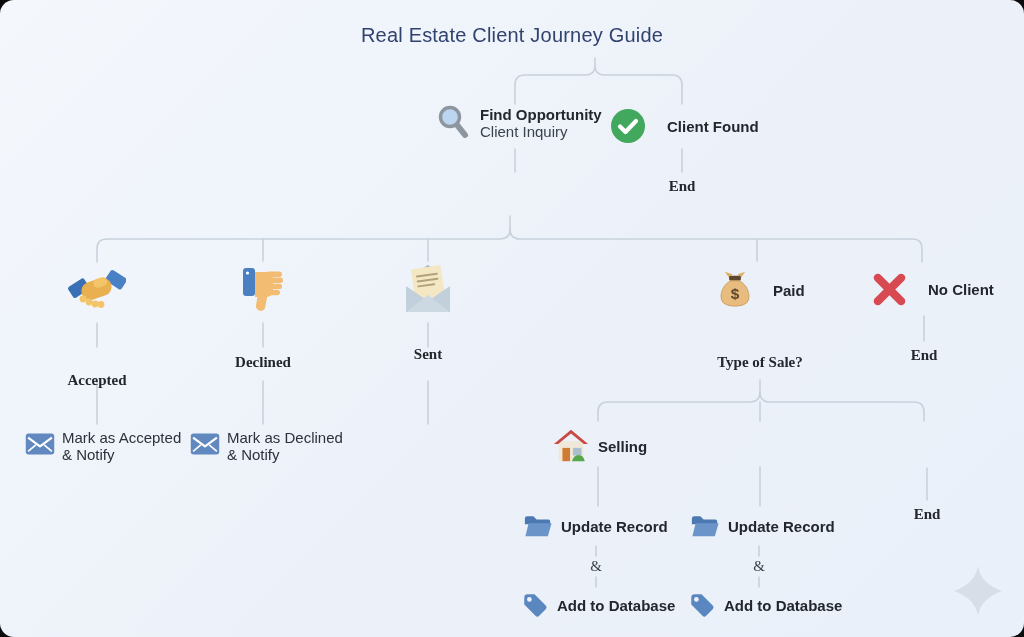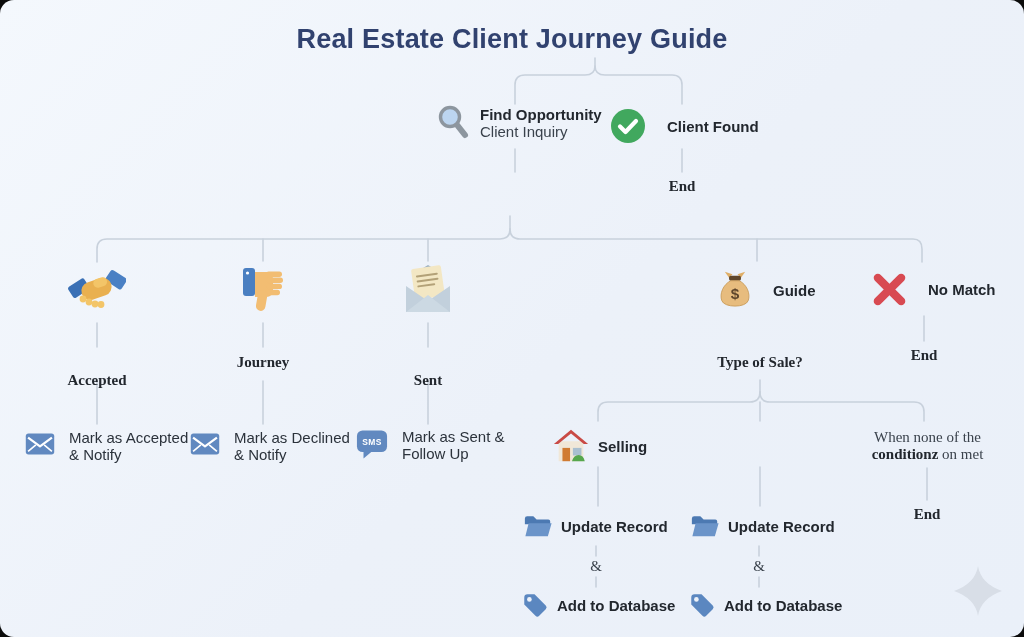--- a/index.html
+++ b/index.html
@@ -1,28 +1,28 @@
 <!DOCTYPE html>
 <html><head>
 <meta charset="utf-8">
 <style>
   html,body{margin:0;padding:0;}
   body{width:1024px;height:637px;background:#0b0b0b;font-family:"Liberation Sans",sans-serif;position:relative;overflow:hidden;}
   .stage{position:absolute;inset:0;border-radius:14px;background:linear-gradient(135deg,#f4f8fd 0%,#ecf1f9 55%,#eaf0f9 100%);}
-  .title{position:absolute;left:0;right:0;top:24px;text-align:center;font-size:27px;font-weight:700;color:#31426f;letter-spacing:.2px;}
+  .title{position:absolute;left:0;right:0;top:24px;text-align:center;font-size:20px;font-weight:400;color:#31426f;letter-spacing:.2px;}
   svg.wires{position:absolute;left:0;top:0;}
   .node{position:absolute;}
   .hrow{display:flex;align-items:center;}
   .g8{gap:8px;} .g10{gap:10px;} .g12{gap:21px;}
   .vcol{display:flex;flex-direction:column;justify-content:center;}
   .b{font-weight:700;font-size:15px;color:#22272e;line-height:17px;}
   .r{font-weight:400;font-size:15px;color:#3a424c;line-height:17px;}
   .center{text-align:center;font-family:Liberation Serif, serif;}
   .leaf{display:flex;align-items:flex-start;gap:7px;}
-  .leaf .txt{font-size:15px;color:#2b323b;line-height:17px;margin-left:7px;}
+  .leaf .txt{font-size:15px;color:#2b323b;line-height:17px;}
   .ic{flex:none;display:block;}
 </style>
 </head>
 <body>
 
 <div class="stage">
 
   <svg class="wires" width="1024" height="637" viewBox="0 0 1024 637" fill="none" stroke="#c8d1dc" stroke-width="1.6" stroke-linecap="round">
     <path d="M595,58 L595,66 Q595,75 585,75 L525,75 Q515,75 515,85 L515,104"></path>
     <path d="M595,66 Q595,75 605,75 L672,75 Q682,75 682,85 L682,104"></path>
@@ -125,36 +125,36 @@
   </div>
 
   <div class="node hrow g12" style="left:718px;top:267px">
     <svg class="ic" width="34" height="47" viewBox="0 0 40 48">
       <path d="M13 9 L8 2 L17 5 Z" fill="#dfae66"></path>
       <path d="M27 9 L32 2 L23 5 Z" fill="#dfae66"></path>
       <rect x="13" y="6.5" width="14" height="6" rx="2" fill="#5f462c"></rect>
       <path d="M15 12.5 C6 17 1.5 28 4.5 36 C7.5 44.5 32.5 44.5 35.5 36 C38.5 28 34 17 25 12.5 Z" fill="#e7bc7e" stroke="#c79a56" stroke-width="1"></path>
       <text x="20" y="34.5" font-size="18" font-weight="700" fill="#5f462c" text-anchor="middle">$</text>
     </svg>
-    <span class="b">Guide</span>
+    <span class="b">Paid</span>
   </div>
 
   <div class="node hrow g12" style="left:872px;top:272px">
     <svg class="ic" width="35" height="35" viewBox="0 0 36 36">
       <g stroke="#d84a52" stroke-width="8.5" stroke-linecap="round">
         <line x1="6" y1="6" x2="30" y2="30"></line>
         <line x1="30" y1="6" x2="6" y2="30"></line>
       </g>
     </svg>
-    <span class="b">No Match</span>
+    <span class="b">No Client</span>
   </div>
 
   <div class="node b center" style="left:37px;top:372px;width:120px">Accepted</div>
-  <div class="node b center" style="left:203px;top:354px;width:120px">Journey</div>
-  <div class="node b center" style="left:368px;top:372px;width:120px">Sent</div>
+  <div class="node b center" style="left:203px;top:354px;width:120px">Declined</div>
+  <div class="node b center" style="left:368px;top:346px;width:120px">Sent</div>
   <div class="node b center" style="left:690px;top:354px;width:140px">Type of Sale?</div>
   <div class="node b center" style="left:894px;top:347px;width:60px">End</div>
 
   <div class="node leaf" style="left:25px;top:429px">
     <svg class="ic" width="30" height="22" viewBox="0 0 32 24" style="margin-top:4px">
       <rect x="0.5" y="0.5" width="31" height="23" rx="3" fill="#6189c0"></rect>
       <path d="M3 5 L16 14.5 L29 5" stroke="#fff" stroke-width="2.4" fill="none" stroke-linejoin="round"></path>
       <path d="M3 20 L11.5 13 M29 20 L20.5 13" stroke="#fff" stroke-width="1.8" fill="none"></path>
     </svg>
     <div class="txt">
@@ -168,48 +168,33 @@
       <rect x="0.5" y="0.5" width="31" height="23" rx="3" fill="#6189c0"></rect>
       <path d="M3 5 L16 14.5 L29 5" stroke="#fff" stroke-width="2.4" fill="none" stroke-linejoin="round"></path>
       <path d="M3 20 L11.5 13 M29 20 L20.5 13" stroke="#fff" stroke-width="1.8" fill="none"></path>
     </svg>
     <div class="txt">
       <div>Mark as Declined</div>
       <div>&amp; Notify</div>
     </div>
   </div>
 
-  <div class="node leaf" style="left:356px;top:428px">
-    <svg class="ic" width="32" height="31" viewBox="0 0 34 32" style="margin-top:1px">
-      <rect x="1" y="1" width="32" height="23" rx="6" fill="#6189c0"></rect>
-      <path d="M8 23 L8 31 L17.5 23 Z" fill="#6189c0"></path>
-      <text x="17" y="16.5" font-size="9" font-weight="700" fill="#fff" text-anchor="middle" letter-spacing="0.4">SMS</text>
-    </svg>
-    <div class="txt">
-      <div>Mark as Sent &amp;</div>
-      <div>Follow Up</div>
-    </div>
-  </div>
 
   <div class="node hrow g8" style="left:552px;top:426px">
     <svg class="ic" width="38" height="40" viewBox="0 0 40 40">
       <rect x="7" y="15" width="26" height="21" fill="#f0e7d8"></rect>
       <path d="M20 3 L2 18 L6.5 18 L20 6.8 L33.5 18 L38 18 Z" fill="#c94a45"></path>
       <rect x="11" y="22" width="8" height="14" fill="#d07b33"></rect>
       <rect x="22" y="22" width="9" height="8" fill="#a9bfd0"></rect>
       <path d="M21 36 Q23 29.5 28 29.5 Q33 29.5 34.5 36 Z" fill="#57a74d"></path>
     </svg>
     <span class="b">Selling</span>
   </div>
 
 
-  <div class="node center" style="left:845px;top:429px;width:165px">
-    <div class="r">When none of the</div>
-    <div class="r"><span class="b">conditionz</span><span> on met</span></div>
-  </div>
 
   <div class="node hrow g8" style="left:523px;top:513px">
     <svg class="ic" width="30" height="26" viewBox="0 0 32 26">
       <path d="M2 5 Q2 2.5 4.5 2.5 H11 L14.5 6 H27 Q29 6 29 8 V11 H2 Z" fill="#4c79b2"></path>
       <path d="M6 10 H30.5 L26.5 24 H2.5 Z" fill="#6b94c9"></path>
     </svg>
     <span class="b">Update Record</span>
   </div>
 
   <div class="node hrow g8" style="left:690px;top:513px">

